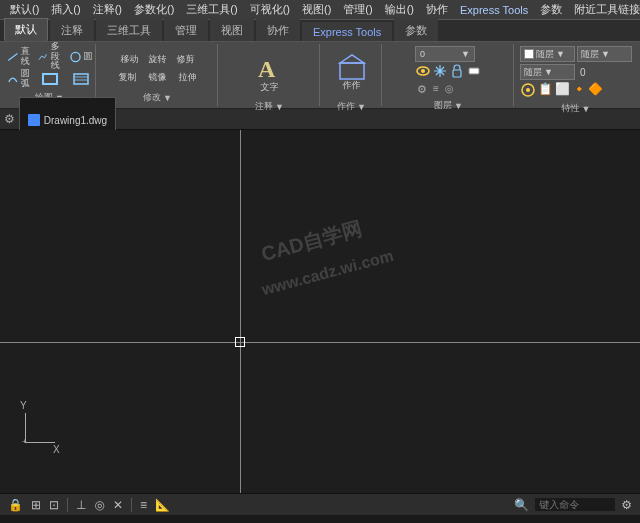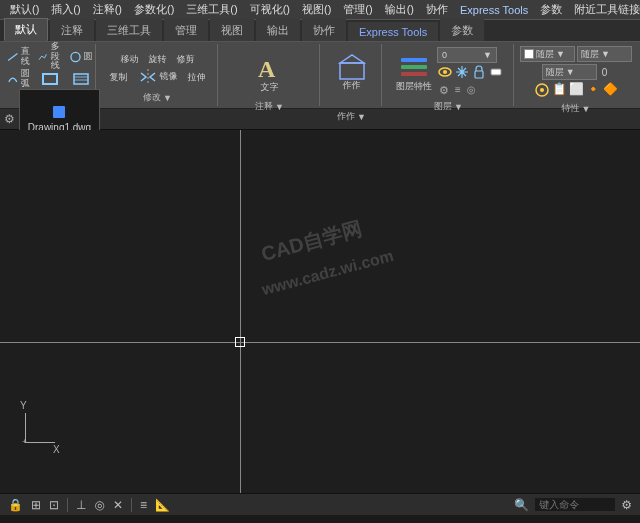--- a/index.html
+++ b/index.html
@@ -199,26 +199,25 @@
       padding-left: 4px;
       border-top: 1px solid #222;
       border-bottom: 1px solid #111;
     }
     .drawing-tab {
       background: #1a1a1a;
       padding: 16px 8px;
       font-size: 10px;
       color: #ccc;
       display: flex;
-      align-items: center;
+      align-items: flex-end;
       gap: 4px;
       cursor: pointer;
       border: 1px solid #555;
       border-bottom: none;
-      flex-direction: column;
     }
     .drawing-tab-icon {
       width: 12px;
       height: 12px;
       background: #4488ff;
       border-radius: 1px;
     }
     .settings-icon {
       color: #aaa;
       font-size: 12px;
@@ -312,21 +311,20 @@
   <span class="menu-item">参数</span>
   <span class="menu-item">附近工具链接2.00</span>
 </div>
 
 <div id="ribbon-tabs">
   <div class="ribbon-tab active">默认</div>
   <div class="ribbon-tab">注释</div>
   <div class="ribbon-tab">三维工具</div>
   <div class="ribbon-tab">管理</div>
   <div class="ribbon-tab">视图</div>
-  <div class="ribbon-tab">输出</div>
   <div class="ribbon-tab">协作</div>
   <div class="ribbon-tab express">Express Tools</div>
   <div class="ribbon-tab">参数</div>
 </div>
 
 <div id="ribbon-content">
 
   <div class="ribbon-group draw-group">
     <div class="ribbon-group-content">
 
@@ -405,21 +403,21 @@
       <div style="display:flex; gap:2px;">
 
         <div class="ribbon-btn small" style="flex-direction:column; align-items:center; min-width:28px;">
           <svg class="tool-icon" viewBox="0 0 20 20">
             <rect x="2" y="6" width="10" height="12" stroke="#88ccff" stroke-width="1.5" fill="none"></rect>
             <rect x="8" y="2" width="10" height="12" stroke="#88ccff" stroke-width="1.5" fill="#3a3a3a"></rect>
           </svg>
           <span class="btn-label">复制</span>
         </div>
 
-        <div class="ribbon-btn small" style="flex-direction:row; align-items:center; min-width:28px;">
+        <div class="ribbon-btn small" style="flex-direction:column; align-items:center; min-width:28px;">
           <svg class="tool-icon" viewBox="0 0 20 20">
             <line x1="10" y1="2" x2="10" y2="18" stroke="#aaa" stroke-width="1" stroke-dasharray="2,2"></line>
             <path d="M3,6 L8,10 L3,14" stroke="#88ccff" stroke-width="1.5" fill="none"></path>
             <path d="M17,6 L12,10 L17,14" stroke="#88ccff" stroke-width="1.5" fill="none"></path>
           </svg>
           <span class="btn-label">镜像</span>
         </div>
 
         <div class="ribbon-btn small" style="flex-direction:column; align-items:center; min-width:28px;">
           <svg class="tool-icon" viewBox="0 0 20 20">
@@ -447,49 +445,40 @@
         <span class="btn-label">文字</span>
       </div>
 
     </div>
     <div class="ribbon-group-label">
       <span>注释</span>
       <span style="cursor:pointer;">▼</span>
     </div>
   </div>
 
-  <div class="ribbon-group" style="min-width:60px;gap:10px;">
+  <div class="ribbon-group" style="min-width:60px;">
     <div class="ribbon-group-content" style="display:flex; flex-direction:column; gap:2px; align-items:center; justify-content:center;">
       <div class="ribbon-btn large" style="flex-direction:column; height:52px; align-items:center; justify-content:center;">
         <svg width="28" height="28" viewBox="0 0 28 28">
           <rect x="2" y="10" width="24" height="16" stroke="#88aaff" stroke-width="1.5" fill="none"></rect>
           <polygon points="2,10 14,2 26,10" stroke="#88aaff" stroke-width="1.5" fill="none"></polygon>
         </svg>
         <span class="btn-label">作作</span>
       </div>
     </div>
     <div class="ribbon-group-label">
       <span>作作</span>
       <span style="cursor:pointer;">▼</span>
     </div>
   </div>
 
   <div class="ribbon-group layers-group" style="min-width:130px;">
     <div class="ribbon-group-content" style="display:flex; flex-direction:column; gap:2px; align-items:flex-start; justify-content:center;">
 
       <div style="display:flex; gap:2px; align-items:center;">
-        <div class="ribbon-btn large" style="flex-direction:column; height:52px; align-items:center; justify-content:center; min-width:36px;">
-          <svg width="30" height="30" viewBox="0 0 30 30">
-
-            <rect x="2" y="6" width="26" height="4" fill="#4488ff" rx="1"></rect>
-            <rect x="2" y="13" width="26" height="4" fill="#44aa66" rx="1"></rect>
-            <rect x="2" y="20" width="26" height="4" fill="#aa4444" rx="1"></rect>
-          </svg>
-          <span class="btn-label">图层特性</span>
-        </div>
 
         <div class="small-btns-col">
           <div style="display:flex; gap:2px; flex-wrap:wrap;">
 
             <div style="background:#5a5a5a; border:1px solid #777; padding:1px 4px; font-size:9px; color:#ccc; min-width:60px; display:flex; align-items:center; justify-content:space-between; height:16px;">
               <span>0</span>
               <span>▼</span>
             </div>
           </div>
           <div style="display:flex; gap:1px; flex-wrap:wrap;">
@@ -525,21 +514,21 @@
         </div>
       </div>
     </div>
     <div class="ribbon-group-label">
       <span>图层</span>
       <span style="cursor:pointer;">▼</span>
     </div>
   </div>
 
   <div class="ribbon-group" style="min-width:120px; flex:1;">
-    <div class="ribbon-group-content" style="display:flex; flex-direction:column; gap:2px; width:100%; align-items:center; justify-content:center;">
+    <div class="ribbon-group-content" style="display:flex; flex-direction:column; gap:2px; width:100%; align-items:flex-start; justify-content:center;">
 
       <div style="display:flex; gap:2px; align-items:center; width:100%;">
         <div style="background:#5a5a5a; border:1px solid #777; height:16px; min-width:55px; font-size:9px; color:#ccc; padding:1px 3px; display:flex; align-items:center; gap:2px;">
           <span style="width:10px; height:10px; background:#ffffff; display:inline-block; border:1px solid #888;"></span>
           <span>随层</span>
           <span>▼</span>
         </div>
         <div style="background:#5a5a5a; border:1px solid #777; height:16px; min-width:55px; font-size:9px; color:#ccc; padding:1px 3px; display:flex; align-items:center; gap:2px;">
           <span>随层</span>
           <span>▼</span>

